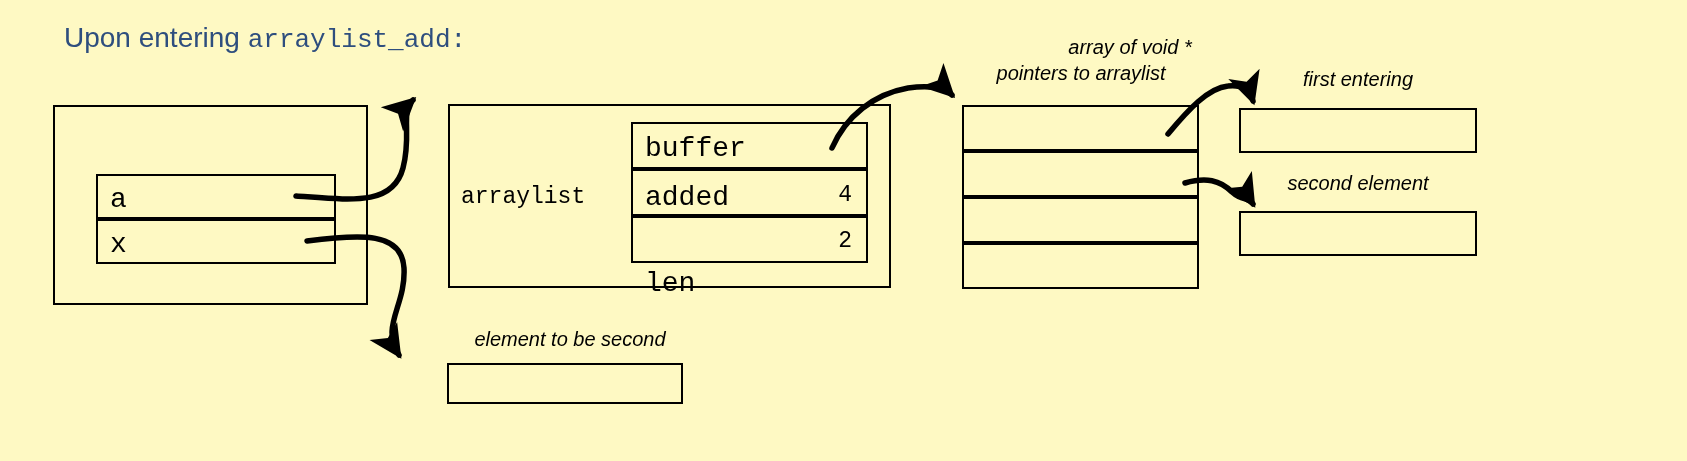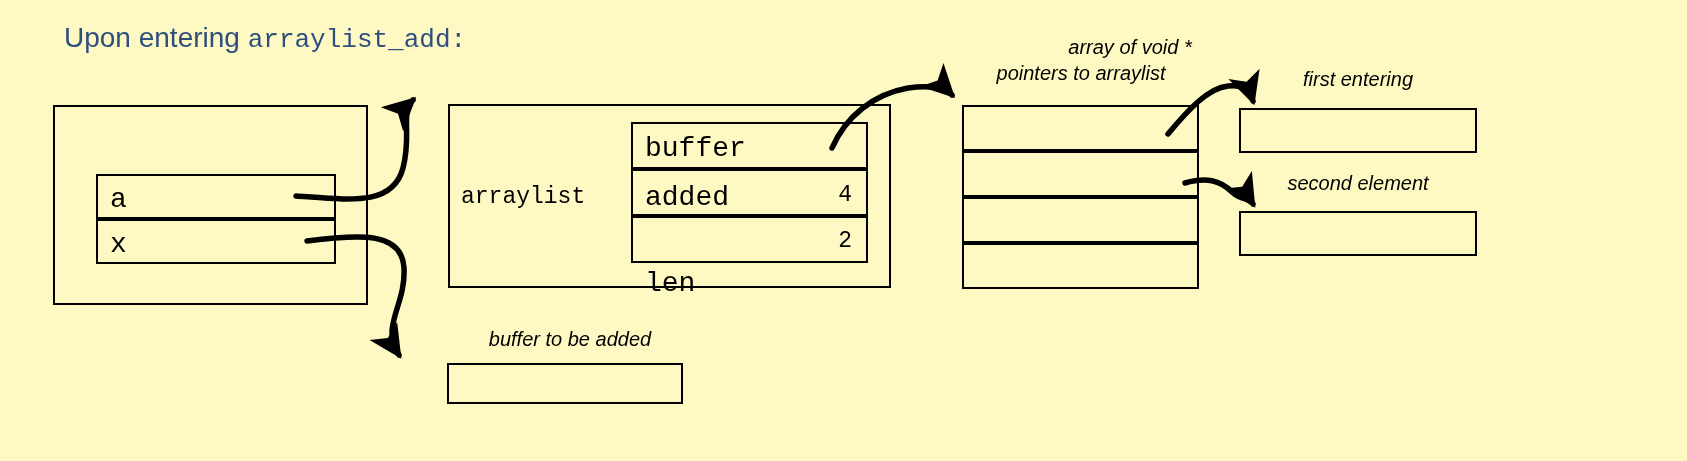--- a/index.html
+++ b/index.html
@@ -128,21 +128,21 @@
   <div class="cell-text" style="left:975px; top:254px;"></div>
 
   <div class="annot" style="left:1239px; top:68px; width:238px;">first entering</div>
   <div class="cell" style="left:1239px; top:108px; width:238px; height:45px;"></div>
   <div class="cell-text" style="left:1252px; top:119px;"></div>
 
   <div class="annot" style="left:1239px; top:172px; width:238px;">second element</div>
   <div class="cell" style="left:1239px; top:211px; width:238px; height:45px;"></div>
   <div class="cell-text" style="left:1252px; top:222px;"></div>
 
-  <div class="annot" style="left:457px; top:328px; width:226px;">buffer to be added</div>
+  <div class="annot" style="left:457px; top:328px; width:226px;">element to be second</div>
   <div class="cell" style="left:447px; top:363px; width:236px; height:41px;"></div>
   <div class="cell-text" style="left:460px; top:372px;"></div>
 
   <svg class="overlay" viewBox="0 0 1687 461" xmlns="http://www.w3.org/2000/svg">
     <defs>
       <marker id="ah" markerWidth="9" markerHeight="9" refX="5.6" refY="3.2" orient="auto" markerUnits="strokeWidth">
         <path d="M0.4,0.2 L6.4,3.2 L0.4,6.2 L1.9,3.2 Z" fill="#000"></path>
       </marker>
     </defs>
 

